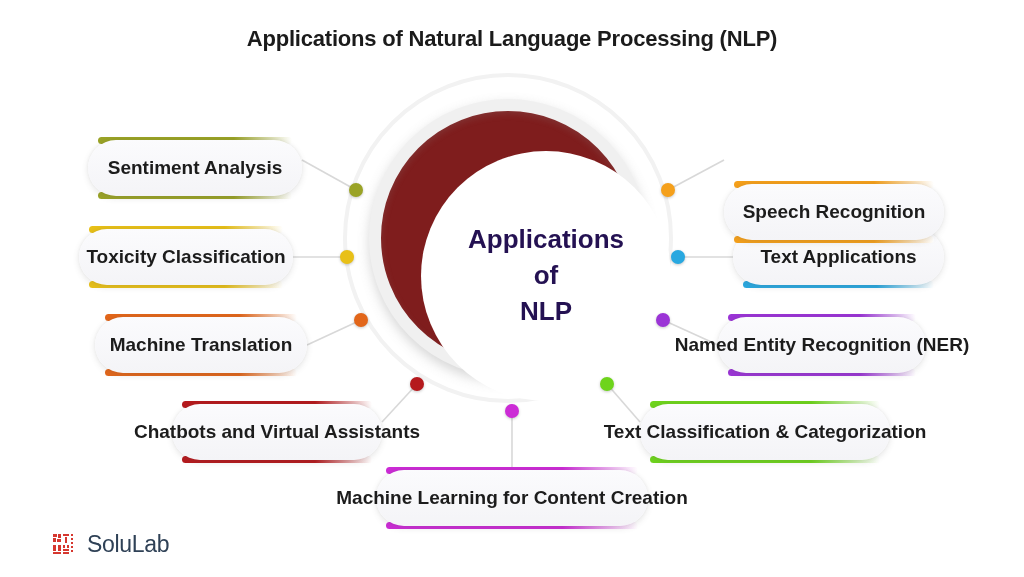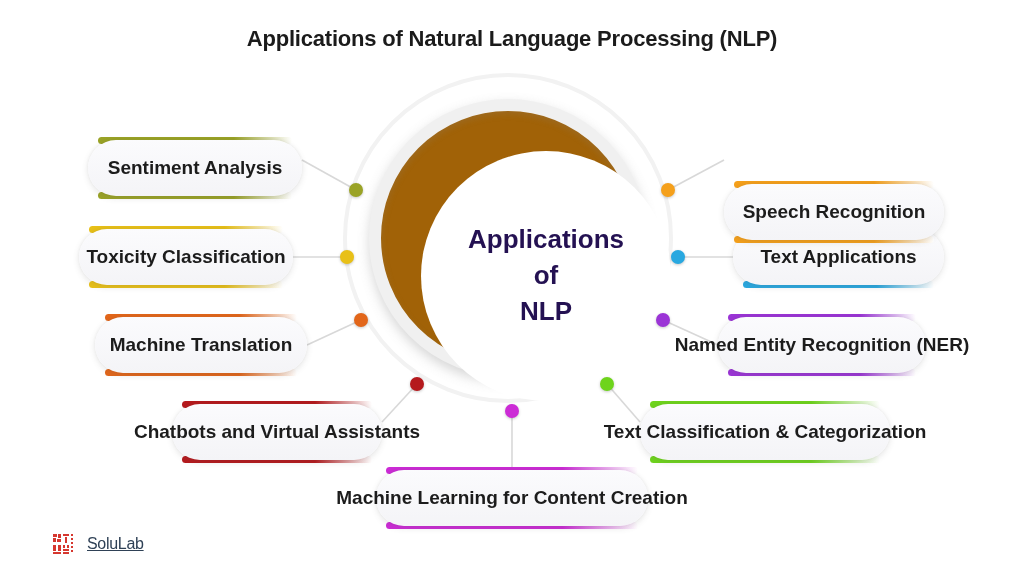--- a/index.html
+++ b/index.html
@@ -49,21 +49,21 @@
   }
   .hub-ring-inner {
     position: absolute;
     left: 26px; top: 26px;
     width: 278px; height: 278px;
     border-radius: 50%;
     border: 12px solid #f0f0f0;
     box-sizing: border-box;
     box-shadow: 0 5px 12px rgba(120,120,120,0.30),
                 inset 0 3px 7px rgba(140,140,140,0.20);
-    background: #a16207;
+    background: #7f1d1d;
   }
   .hub-core {
     position: absolute;
     left: 40px; top: 40px;
     width: 250px; height: 250px;
     border-radius: 50%;
     background: #ffffff;
     display: flex;
     flex-direction: column;
     align-items: center;
@@ -141,26 +141,25 @@
     display: flex;
     align-items: center;
     gap: 9px;
   }
   .logo-mark {
     width: 26px;
     height: 26px;
     display: block;
   }
   .logo-text {
-    font-size: 16px;
+    font-size: 23px;
     font-weight: normal;
     color: #2f4156;
     letter-spacing: -0.3px;
     line-height: 1;
-    text-decoration: underline;
   }
 </style>
 </head>
 <body>
 
 <div id="canvas" style="background: rgb(255, 255, 255);">
 
   <div class="page-title">Applications of Natural Language Processing (NLP)</div>
 
   <svg class="links" id="links-layer">

